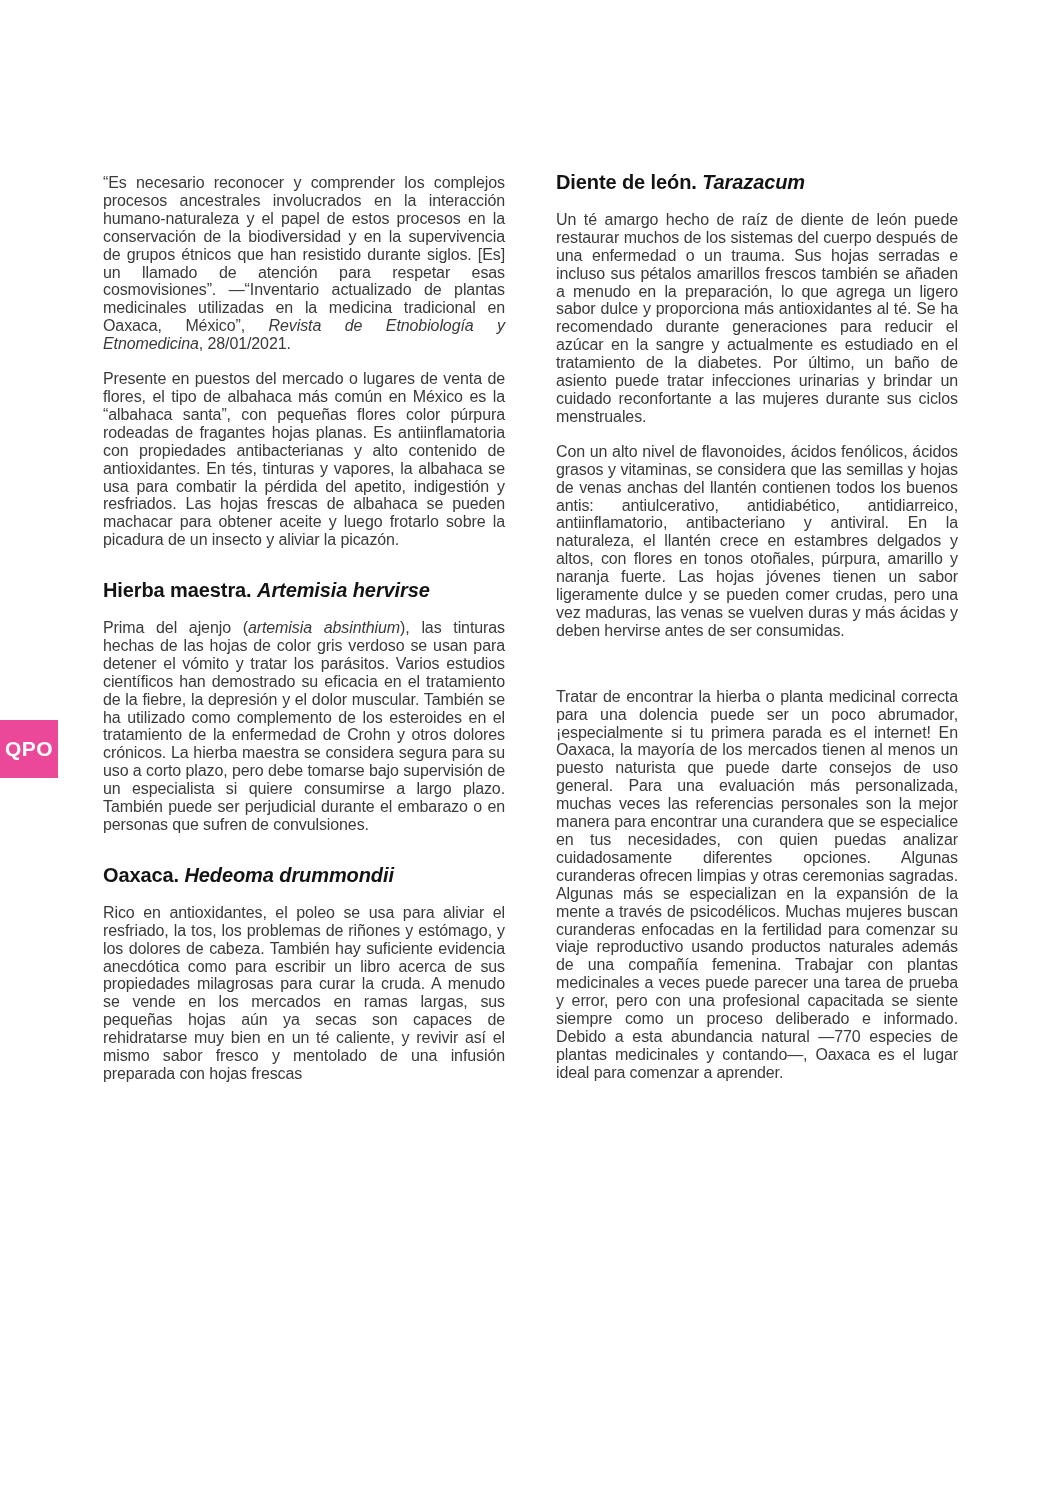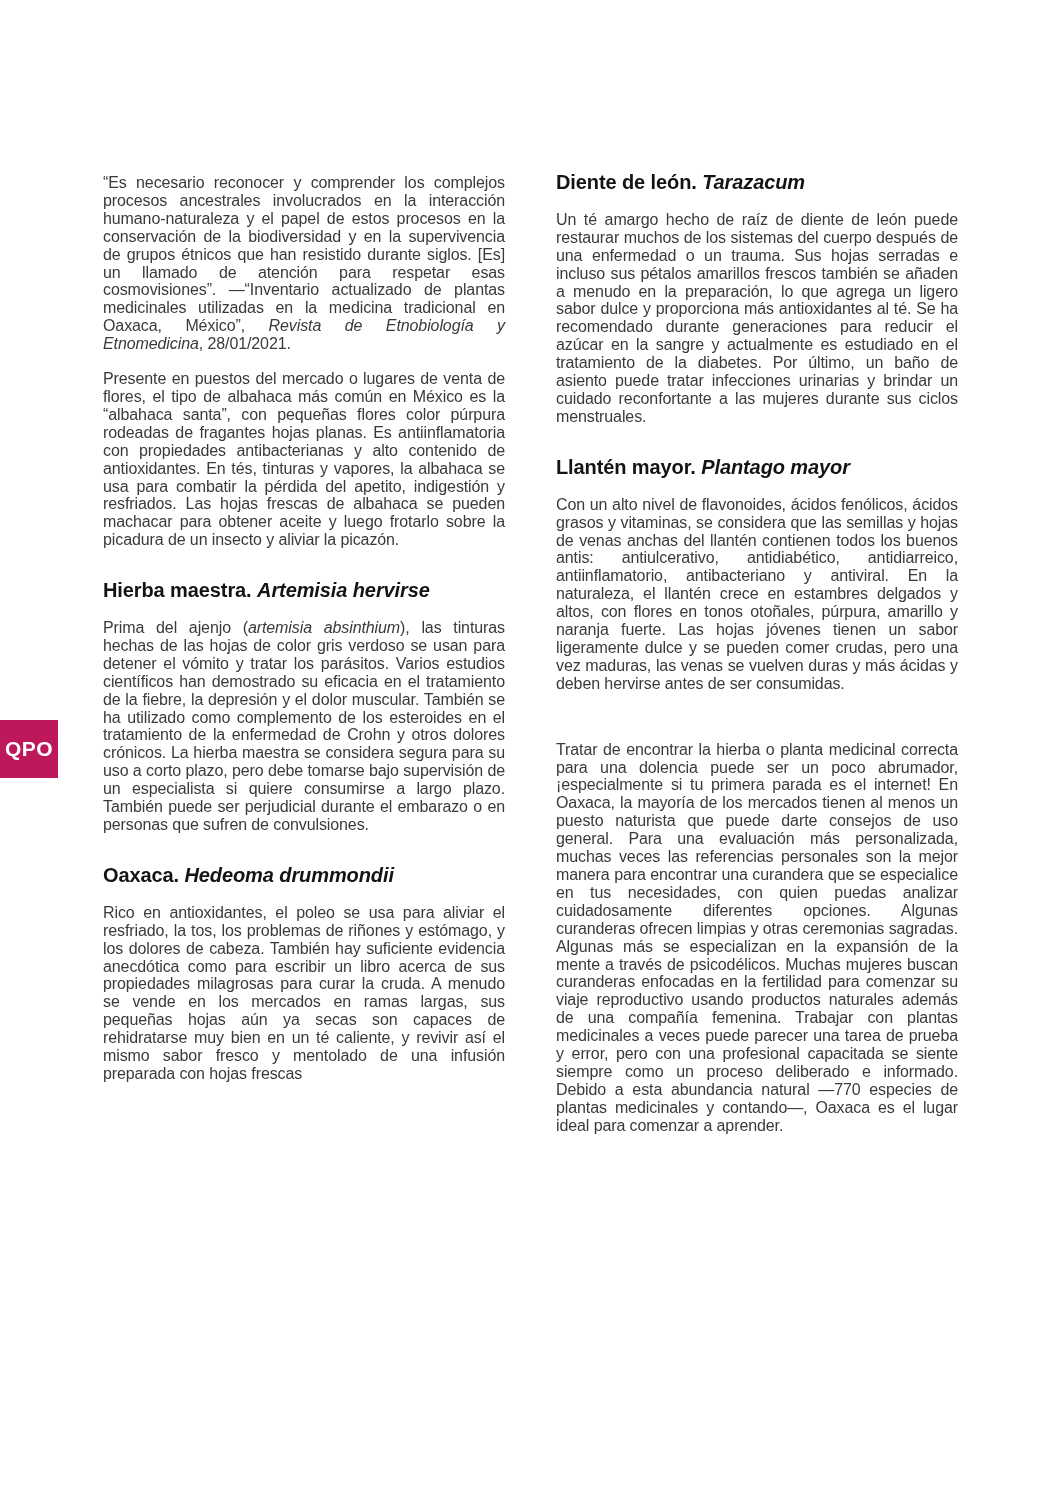--- a/index.html
+++ b/index.html
@@ -18,21 +18,21 @@
     width: 1059px;
     height: 1497px;
     background: #ffffff;
   }
   .badge {
     position: absolute;
     left: 0;
     top: 720px;
     width: 58px;
     height: 58px;
-    background: #be185d;
+    background: #ec4899;
     color: #ffffff;
     display: flex;
     align-items: center;
     justify-content: center;
     font-weight: 700;
     font-size: 21px;
     letter-spacing: 0.5px;
   }
   .col {
     position: absolute;
@@ -82,20 +82,19 @@
     <h3><span>Oaxaca. </span><em>Hedeoma drummondii</em></h3>
     <p>Rico en antioxidantes, el poleo se usa para aliviar el resfriado, la tos, los problemas de riñones y estómago, y los dolores de cabeza. También hay suficiente evidencia anecdótica como para escribir un libro acerca de sus propiedades milagrosas para curar la cruda. A menudo se vende en los mercados en ramas largas, sus pequeñas hojas aún ya secas son capaces de rehidratarse muy bien en un té caliente, y revivir así el mismo sabor fresco y mentolado de una infusión preparada con hojas frescas</p>
 
   </div>
 
   <div class="col col-right">
 
     <h3 class="first"><span>Diente de león. </span><em>Tarazacum</em></h3>
     <p>Un té amargo hecho de raíz de diente de león puede restaurar muchos de los sistemas del cuerpo después de una enfermedad o un trauma. Sus hojas serradas e incluso sus pétalos amarillos frescos también se añaden a menudo en la preparación, lo que agrega un ligero sabor dulce y proporciona más antioxidantes al té. Se ha recomendado durante generaciones para reducir el azúcar en la sangre y actualmente es estudiado en el tratamiento de la diabetes. Por último, un baño de asiento puede tratar infecciones urinarias y brindar un cuidado reconfortante a las mujeres durante sus ciclos menstruales.</p>
 
-    <h3><span>Llantén mayor. </span><em>Plantago mayor</em></h3>
     <p>Con un alto nivel de flavonoides, ácidos fenólicos, ácidos grasos y vitaminas, se considera que las semillas y hojas de venas anchas del llantén contienen todos los buenos antis: antiulcerativo, antidiabético, antidiarreico, antiinflamatorio, antibacteriano y antiviral. En la naturaleza, el llantén crece en estambres delgados y altos, con flores en tonos otoñales, púrpura, amarillo y naranja fuerte. Las hojas jóvenes tienen un sabor ligeramente dulce y se pueden comer crudas, pero una vez maduras, las venas se vuelven duras y más ácidas y deben hervirse antes de ser consumidas.</p>
 
     <p class="closing">Tratar de encontrar la hierba o planta medicinal correcta para una dolencia puede ser un poco abrumador, ¡especialmente si tu primera parada es el internet! En Oaxaca, la mayoría de los mercados tienen al menos un puesto naturista que puede darte consejos de uso general. Para una evaluación más personalizada, muchas veces las referencias personales son la mejor manera para encontrar una curandera que se especialice en tus necesidades, con quien puedas analizar cuidadosamente diferentes opciones. Algunas curanderas ofrecen limpias y otras ceremonias sagradas. Algunas más se especializan en la expansión de la mente a través de psicodélicos. Muchas mujeres buscan curanderas enfocadas en la fertilidad para comenzar su viaje reproductivo usando productos naturales además de una compañía femenina. Trabajar con plantas medicinales a veces puede parecer una tarea de prueba y error, pero con una profesional capacitada se siente siempre como un proceso deliberado e informado. Debido a esta abundancia natural —770 especies de plantas medicinales y contando—, Oaxaca es el lugar ideal para comenzar a aprender.</p>
 
   </div>
 
 </div>
 
 </body></html>

